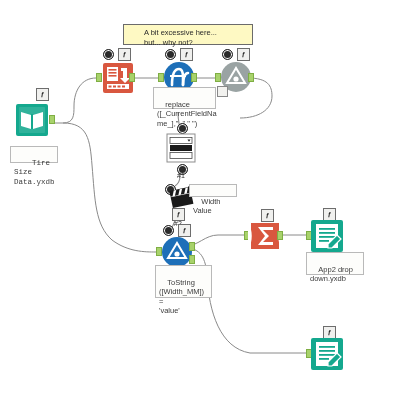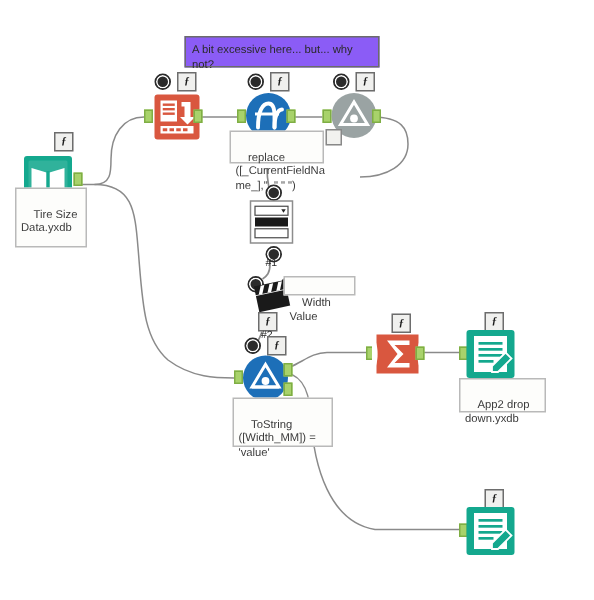--- a/index.html
+++ b/index.html
@@ -48,26 +48,26 @@
     color: #3b3b3b;
     font-size: 7.5px;
     line-height: 9.5px;
     padding: 2px 3px;
     box-sizing: border-box;
     white-space: pre-wrap;
     font-family: "Liberation Sans", sans-serif;
   }
   .comment-box {
     position: absolute;
-    background: #8b5cf6;
+    background: #fef9c3;
     border: 1px solid #6b6b6b;
     color: #2a2a2a;
     font-size: 7.5px;
     line-height: 10px;
-    padding: 3px 4px;
+    padding: 3px 20px;
     box-sizing: border-box;
   }
   
   .badge {
     position: absolute;
     width: 11px;
     height: 11px;
     font-size: 7px;
     line-height: 11px;
     text-align: center;
@@ -141,21 +141,21 @@
     <div class="badge badge-fx" style="left:24px; top:-12px;">ƒ</div>
     <svg class="tool-icon" style="left:3px; top:3px;" viewBox="0 0 34 34">
       <rect x="1" y="1" width="32" height="32" rx="2" fill="#14a88e"></rect>
       <rect x="4" y="4" width="26" height="26" rx="1" fill="#ffffff" opacity="0.12"></rect>
       <path d="M6 9 L16 12 L16 26 L6 23 Z" fill="#ffffff"></path>
       <path d="M28 9 L18 12 L18 26 L28 23 Z" fill="#ffffff"></path>
       <rect x="16" y="11" width="2" height="15" fill="#14a88e"></rect>
     </svg>
     <div class="anchor" style="left:37px; top:15px;"></div>
   </div>
-  <div class="label-box" style="left:10px; top:125px; width:48px; height:40px;">
+  <div class="label-box" style="left:10px; top:146px; width:48px; height:17px;font-family:Liberation Mono, monospace;">
     <span>Tire Size
 Data.yxdb</span>
   </div>
 
   <div class="node" style="left:96px; top:60px; width:40px; height:38px;">
     <div class="badge badge-gear" style="left:7px; top:-11px;"></div>
     <div class="badge badge-fx" style="left:22px; top:-12px;">ƒ</div>
     <div class="anchor" style="left:0px; top:13px;"></div>
     <svg class="tool-icon" style="left:5px; top:1px;" viewBox="0 0 34 34">
       <rect x="2" y="2" width="30" height="30" rx="2" fill="#d9573f"></rect>
@@ -243,21 +243,21 @@
     <div class="anchor" style="left:0px; top:14px;"></div>
     <svg class="tool-icon" style="left:4px; top:2px;" viewBox="0 0 34 34">
       <circle cx="17" cy="17" r="15" fill="#1d6fb8"></circle>
       <path d="M8 23 L17 8 L26 23 Z" fill="none" stroke="#ffffff" stroke-width="2"></path>
       <path d="M8 23 L26 23" stroke="#ffffff" stroke-width="2"></path>
       <circle cx="17" cy="19" r="2.6" fill="#ffffff"></circle>
     </svg>
     <div class="anchor" style="left:33px; top:9px;"></div>
     <div class="anchor" style="left:33px; top:22px;"></div>
   </div>
-  <div class="label-box" style="left:155px; top:265px; width:67px; height:33px;">
+  <div class="label-box" style="left:155px; top:265px; width:57px; height:33px;">
     <span>ToString
 ([Width_MM]) =
 'value'</span>
   </div>
 
   <div class="node" style="left:244px; top:218px; width:40px; height:38px;">
     <div class="badge badge-fx" style="left:17px; top:-9px;">ƒ</div>
     <div class="anchor" style="left:0px; top:13px;"></div>
     <svg class="tool-icon" style="left:4px; top:1px;" viewBox="0 0 34 34">
       <path d="M3 4 L31 4 L31 30 L3 30 Z" fill="#d9573f"></path>

